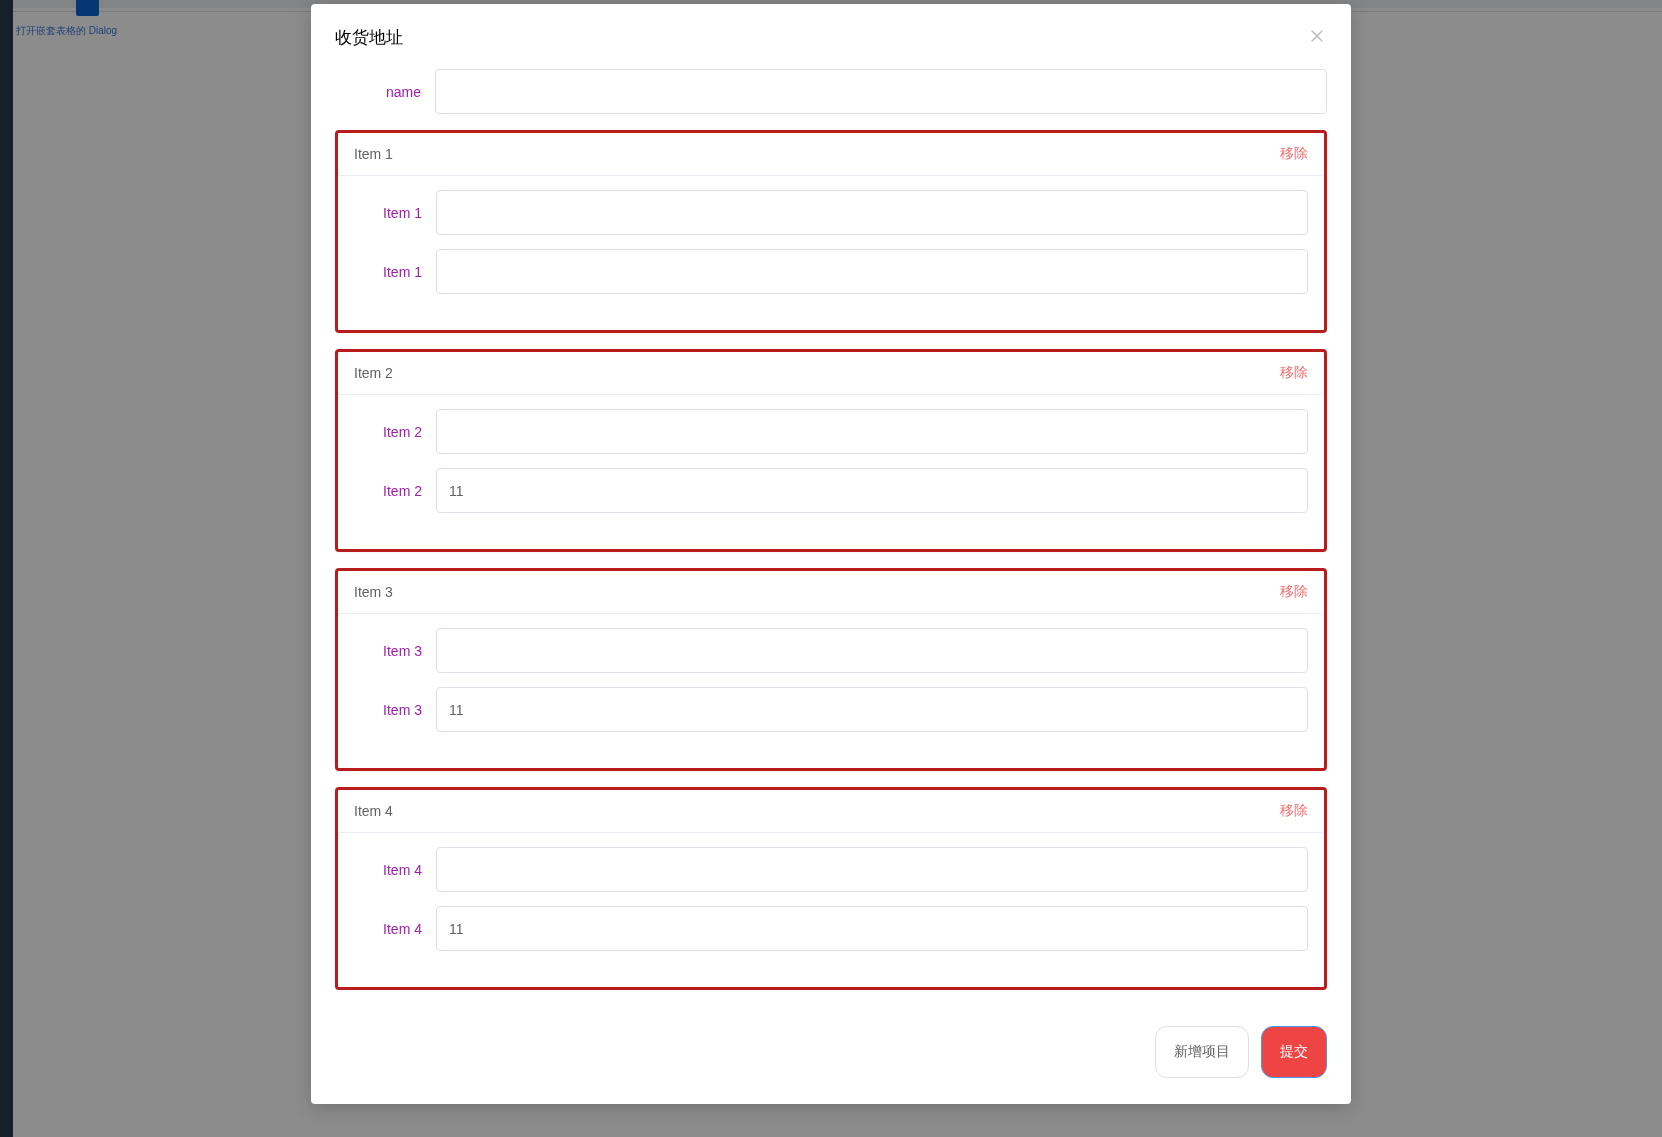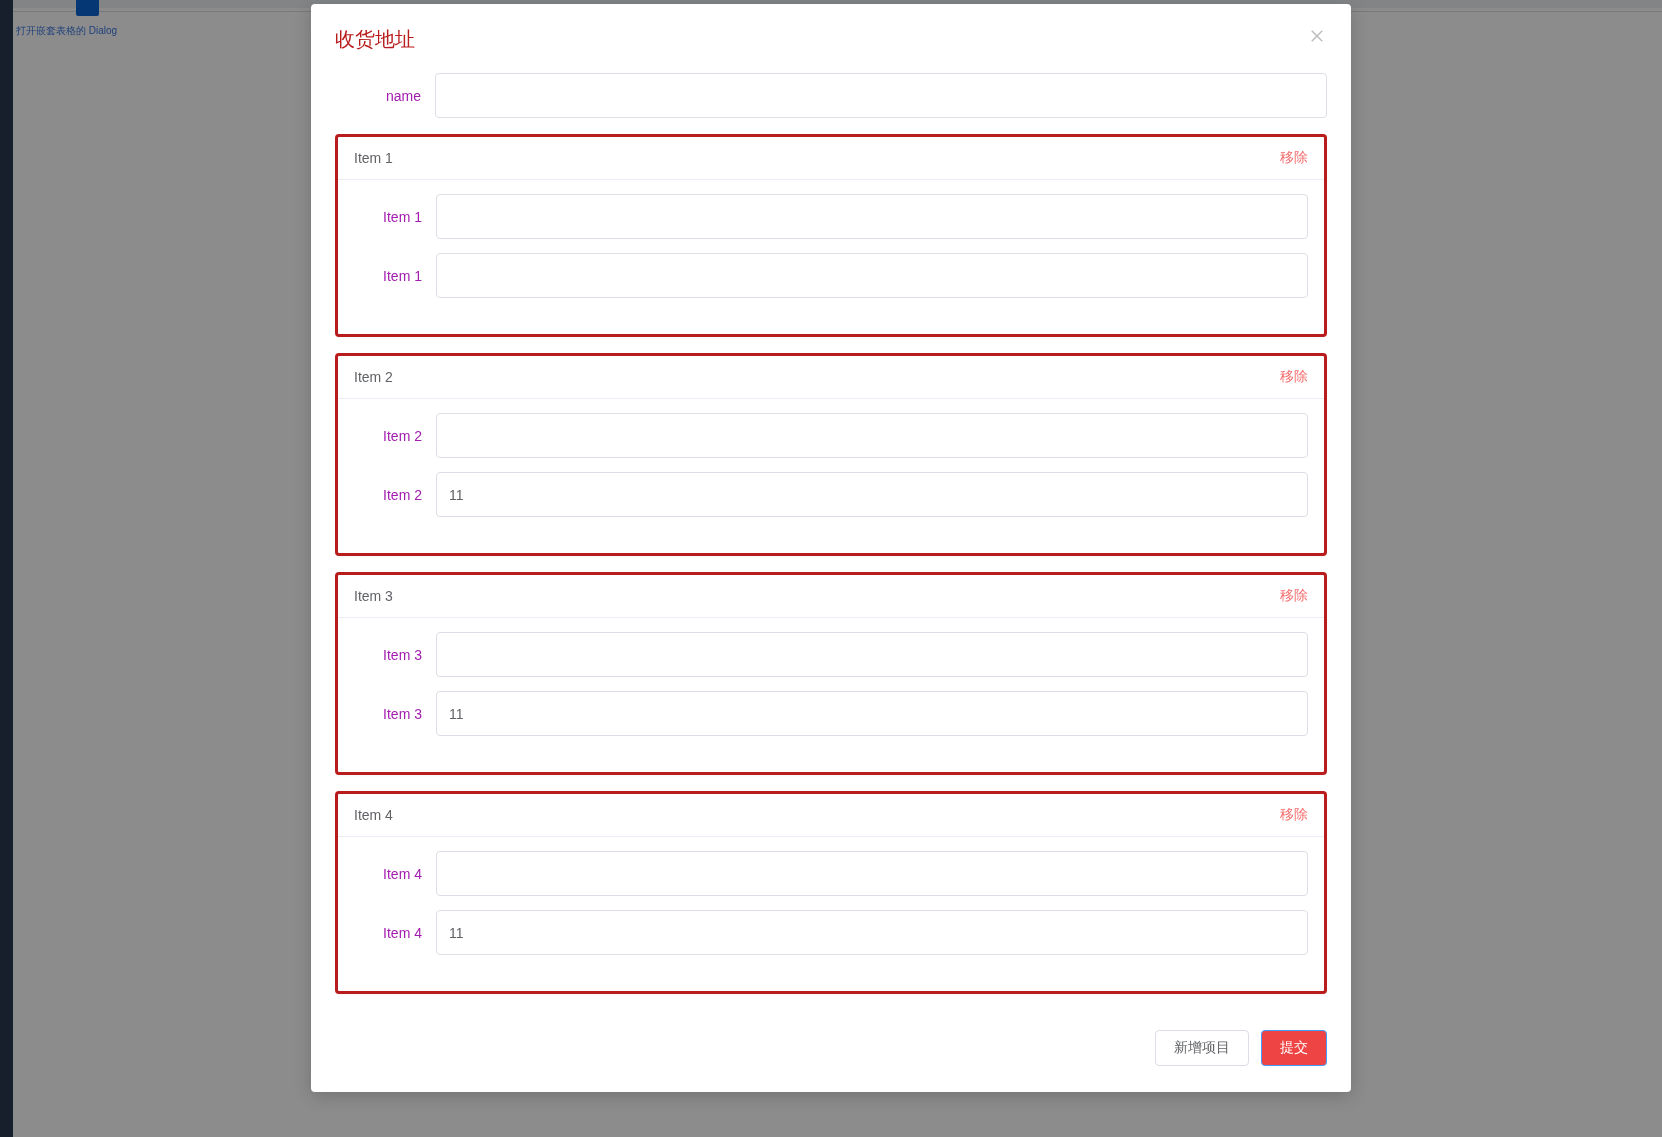--- a/index.html
+++ b/index.html
@@ -70,22 +70,22 @@
   width: 1040px;
   background: #fff;
   border-radius: 4px;
   box-shadow: 0 4px 18px rgba(0,0,0,0.18);
 }
 .dialog-header {
   position: relative;
   padding: 22px 24px 10px 24px;
 }
 .dialog-title {
-  font-size: 20px;
-  color: #b91c1c;
+  font-size: 17px;
+  color: #000000;
 }
 .dialog-close {
   position: absolute;
   top: 22px; right: 24px;
   width: 20px; height: 20px;
   color: #bbb;
   cursor: pointer;
   display: flex; align-items: center; justify-content: center;
 }
 .dialog-close svg { width: 14px; height: 14px; }
@@ -151,23 +151,23 @@
 }
 
 
 .dialog-footer {
   padding: 16px 24px 26px 24px;
   display: flex;
   justify-content: flex-end;
   gap: 12px;
 }
 .btn {
-  height: 36px;
+  height: 52px;
   padding: 0 18px;
-  border-radius: 4px;
+  border-radius: 12px;
   font-size: 14px;
   cursor: pointer;
   display: inline-flex;
   align-items: center;
   justify-content: center;
   border: 1px solid #dcdfe6;
   background: #fff;
   color: #606266;
 }
 .btn-primary {

